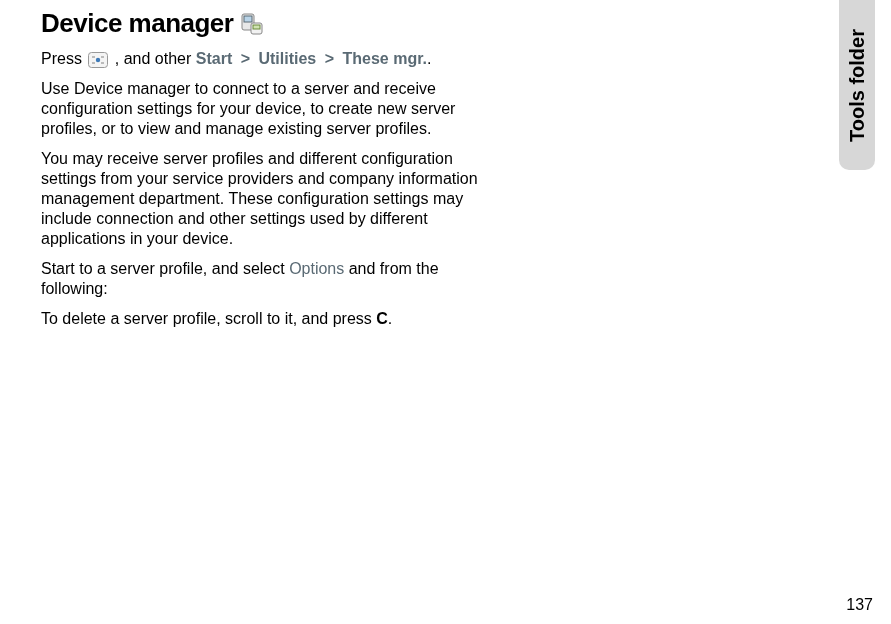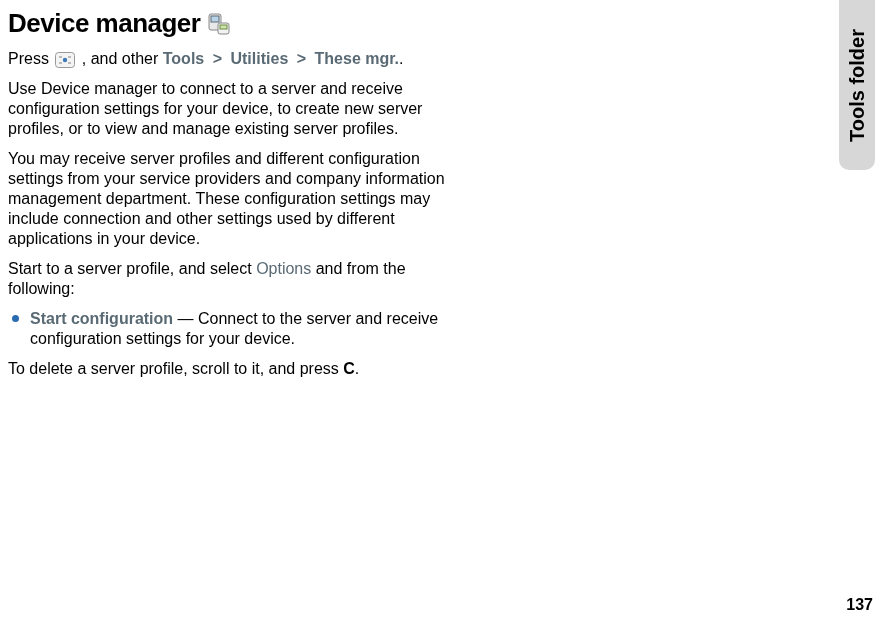--- a/index.html
+++ b/index.html
@@ -5,20 +5,21 @@
   * { box-sizing: border-box; margin: 0; padding: 0; }
   html, body { width: 891px; height: 624px; background: #fff; font-family: Arial, Helvetica, sans-serif; }
   .page {
     position: relative;
     width: 891px;
     height: 624px;
     padding: 8px 0 0 8px;
   }
   .content {
     width: 460px;
+    margin-left: 33px;
   }
   h1.title {
     font-size: 26px;
     font-weight: bold;
     color: #000;
     letter-spacing: -0.5px;
     display: flex;
     align-items: center;
     gap: 8px;
     margin-bottom: 10px;
@@ -67,21 +68,21 @@
   }
   .side-tab span {
     writing-mode: vertical-rl;
     transform: rotate(180deg);
     white-space: nowrap;
   }
   .page-num {
     position: absolute;
     right: 18px;
     bottom: 10px;
-    font-weight: bold;
+    font-weight: normal;
     font-size: 16px;
   }
   .home-btn {
     display: inline-flex;
     vertical-align: middle;
     margin: 0 2px;
   }
 </style>
 </head>
 <body>
@@ -105,38 +106,35 @@
         <svg width="20" height="16" viewBox="0 0 20 16">
           <rect x="0.5" y="0.5" width="19" height="15" rx="3" fill="#f4f4f4" stroke="#999"></rect>
           <circle cx="10" cy="8" r="2.2" fill="#3e7ab8"></circle>
           <rect x="4" y="4" width="3" height="2" fill="#bbb"></rect>
           <rect x="13" y="4" width="3" height="2" fill="#bbb"></rect>
           <rect x="4" y="10" width="3" height="2" fill="#bbb"></rect>
           <rect x="13" y="10" width="3" height="2" fill="#bbb"></rect>
         </svg>
       </span>
       <span>, and other </span>
-      <span class="nav-step">Tools</span>
+      <span class="nav-step">Start</span>
       <span class="sep">&gt;</span>
       <span class="nav-step">Utilities</span>
       <span class="sep">&gt;</span>
       <span class="nav-step">These mgr.</span><span>.</span>
     </p>
 
     <p>Use Device manager to connect to a server and receive configuration settings for your device, to create new server profiles, or to view and manage existing server profiles.</p>
     <p>You may receive server profiles and different configuration settings from your service providers and company information management department. These configuration settings may include connection and other settings used by different applications in your device.</p>
 
     <p>
       <span>Start to a server profile, and select </span><span class="inline-term">Options</span><span> and from the following:</span>
     </p>
 
     <ul class="bullets">
-      <li>
-        <span class="item-label">Start configuration</span><span class="item-desc"> — Connect to the server and receive configuration settings for your device.</span>
-      </li>
     </ul>
 
     <p>
       <span>To delete a server profile, scroll to it, and press </span><span class="key">C</span><span>.</span>
     </p>
 
   </div>
 
   <div class="side-tab">
     <span>Tools folder</span>

